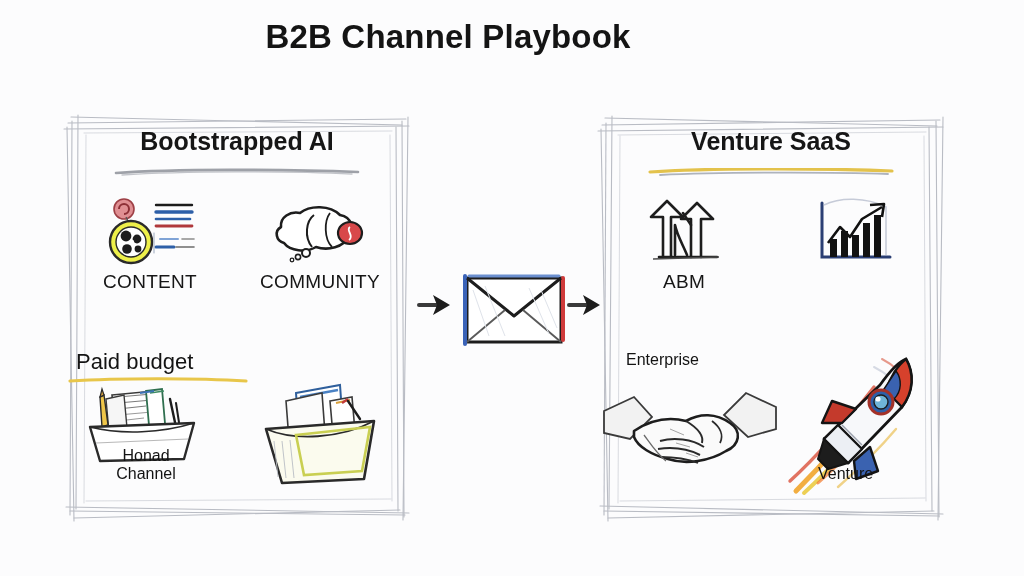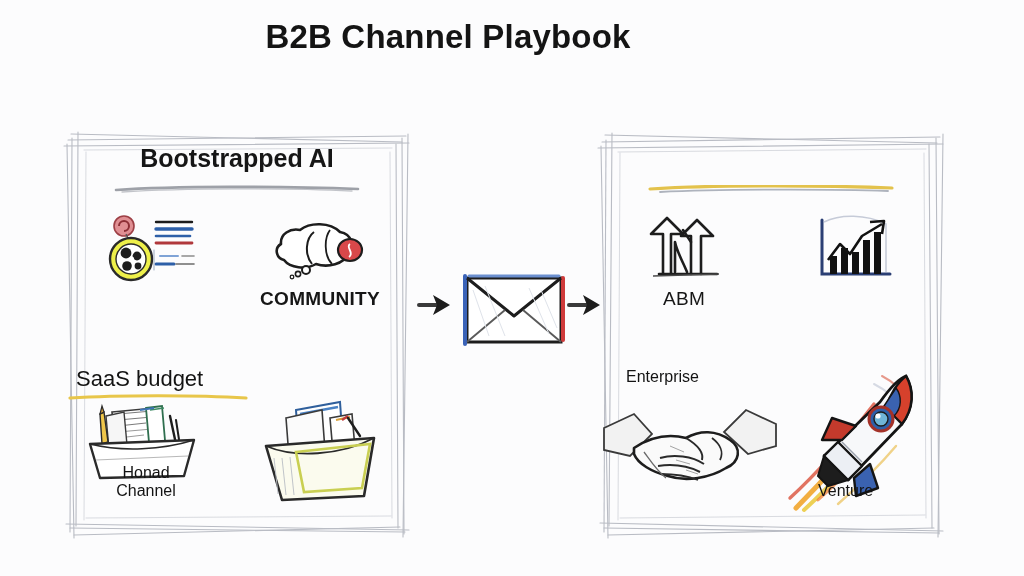--- a/index.html
+++ b/index.html
@@ -28,21 +28,21 @@
     text-align: center;
     font-size: 33px;
     font-weight: bold;
     letter-spacing: 0.2px;
     color: #141414;
   }
 
   
   .panel {
     position: absolute;
-    top: 128px;
+    top: 111px;
     width: 350px;
     height: 412px;
   }
   #panel-left  { left: 62px; }
   #panel-right { left: 596px; }
 
   .panel-frame {
     position: absolute;
     inset: 0;
     pointer-events: none;
@@ -82,21 +82,21 @@
   }
   .cell .cell-label {
     margin-top: 4px;
     font-size: 19px;
     color: #161616;
     letter-spacing: 0.3px;
     line-height: 1.12;
   }
   .cell.upper { top: 82px; }
   .cell.col-a { left: 8px; }
-  .cell.col-b { left: 178px; font-weight: bold; }
+  .cell.col-b { left: 178px; }
 
   
   .lower-art {
     position: absolute;
   }
   .lower-label {
     position: absolute;
     font-size: 16px;
     color: #131313;
     line-height: 1.14;
@@ -194,40 +194,41 @@
             <path d="M52,24 L86,24" stroke="#2d5fa8" stroke-width="2.6"></path>
             <path d="M52,31 L88,31" stroke="#b0383c" stroke-width="2.8"></path>
             <path d="M56,44 L74,44" stroke="#7fa3d6" stroke-width="2"></path>
             <path d="M78,44 L90,44" stroke="#8c8c8c" stroke-width="1.6"></path>
             <path d="M52,52 L70,52" stroke="#2d5fa8" stroke-width="3"></path>
             <path d="M72,52 L90,52" stroke="#6b6b6b" stroke-width="1.6"></path>
             <path d="M50,38 L50,58" stroke="#9aa7bd" stroke-width="1"></path>
           </g>
         </svg>
       </div>
+      <div class="cell-label">CONTENT</div>
     </div>
 
     <div class="cell upper col-b">
       <div class="icon-wrap">
         <svg width="100" height="72" viewBox="0 0 100 72">
           <path d="M30,18 C20,16 10,22 11,32 C4,36 6,46 14,48 C20,56 36,58 46,52
                    C58,56 74,52 78,42 C86,36 82,22 70,20 C60,10 40,10 30,18 Z" fill="#ffffff" stroke="#1d1d1d" stroke-width="2.6" stroke-linejoin="round"></path>
           <path d="M44,20 C36,26 34,42 42,52" fill="none" stroke="#1d1d1d" stroke-width="2"></path>
           <path d="M60,18 C54,26 54,44 62,52" fill="none" stroke="#1d1d1d" stroke-width="1.8"></path>
           <ellipse cx="80" cy="38" rx="12" ry="11" fill="#d8484a" stroke="#1d1d1d" stroke-width="2.2"></ellipse>
           <path d="M80,32 C75,35 85,41 79,45" fill="none" stroke="#ffffff" stroke-width="1.8"></path>
           <circle cx="36" cy="58" r="4" fill="#ffffff" stroke="#1d1d1d" stroke-width="2"></circle>
           <circle cx="28" cy="62" r="2.6" fill="#ffffff" stroke="#1d1d1d" stroke-width="1.6"></circle>
           <circle cx="22" cy="65" r="1.8" fill="#ffffff" stroke="#1d1d1d" stroke-width="1.3"></circle>
         </svg>
       </div>
       <div class="cell-label">COMMUNITY</div>
     </div>
 
-    <div class="lower-label" style="left:14px; top:238px; font-size:22px;">SaaS budget</div>
+    <div class="lower-label" style="left:14px; top:238px; font-size:22px;">Paid budget</div>
     <svg class="hl-underline" style="left:6px; top:266px; width:180px;" viewBox="0 0 180 7">
       <path d="M2,4 C50,1 130,1 178,4" stroke="#e8c64a" stroke-width="3.2" fill="none" stroke-linecap="round"></path>
     </svg>
 
     <div class="lower-art" style="left:22px; top:272px;">
       <svg width="120" height="82" viewBox="0 0 120 82">
 
         <path d="M28,12 L70,8 L74,54 L32,58 Z" fill="#ffffff" stroke="#3a3a3a" stroke-width="1.6"></path>
         <path d="M34,14 L68,11" stroke="#7a7a7a" stroke-width="1"></path>
         <path d="M34,20 L68,17" stroke="#7a7a7a" stroke-width="1"></path>
@@ -295,20 +296,21 @@
         <path d="M4,395 L347,403"></path>
       </g>
       <g fill="none" stroke="#cfd2d8" stroke-width="0.8" stroke-linecap="round">
         <path d="M22,24 L330,21"></path>
         <path d="M24,25 L22,392"></path>
         <path d="M328,25 L330,390"></path>
         <path d="M24,390 L329,387"></path>
       </g>
     </svg>
 
+    <div class="panel-heading">Venture SaaS</div>
     <svg class="heading-underline" viewBox="0 0 250 8">
       <path d="M4,4 C60,0 170,0 246,3" stroke="#e3c24c" stroke-width="3.2" fill="none" stroke-linecap="round"></path>
       <path d="M14,7 C76,4 184,4 242,6" stroke="#9aa0ac" stroke-width="1.8" fill="none" stroke-linecap="round" opacity="0.8"></path>
     </svg>
 
     <div class="cell upper col-a">
       <div class="icon-wrap">
         <svg width="90" height="72" viewBox="0 0 90 72">
           <g fill="none" stroke="#1d1d1d" stroke-width="2.6" stroke-linejoin="round" stroke-linecap="round">
             <path d="M24,62 L24,22 L12,22 L28,6 L44,22 L32,22 L32,62"></path>

